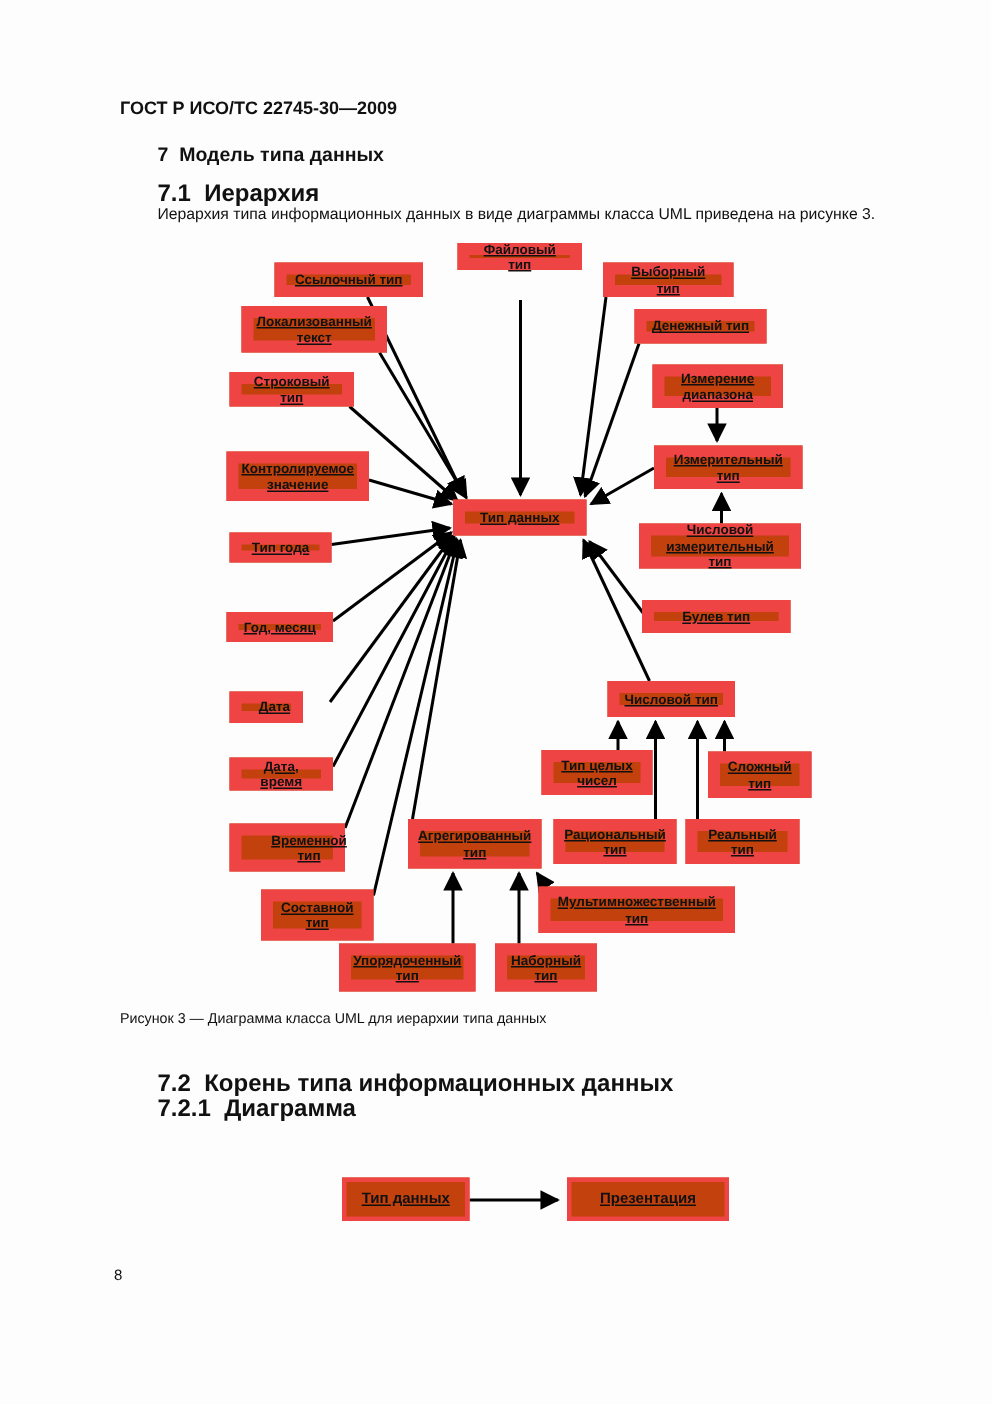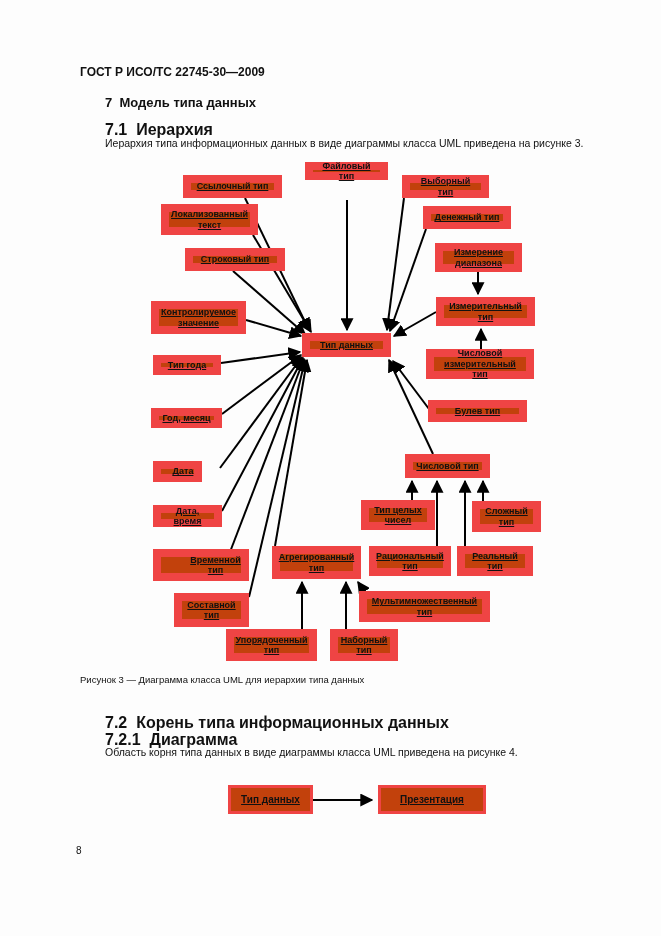--- a/index.html
+++ b/index.html
@@ -104,50 +104,49 @@
           <line x1="346" y1="629" x2="346" y2="582" class="edge" marker-end="url(#arrow3)"></line>
           <line x1="364" y1="591" x2="358" y2="582" class="edge" marker-end="url(#arrow3)"></line>
         </g>
     </svg>
     <div>
         <div class="node" style="left: 183px; top: 175px; width: 99px; height: 23px;">Ссылочный тип</div>
         <div class="node" style="left: 305px; top: 162px; width: 83px; height: 14px;">Файловый тип</div>
         <div class="node" style="left: 402px; top: 175px; width: 87px; height: 23px;">Выборный тип</div>
         <div class="node" style="left: 161px; top: 204px; width: 97px; height: 31px;">Локализованный текст</div>
         <div class="node" style="left: 423px; top: 206px; width: 88px; height: 23px;">Денежный тип</div>
-        <div class="node" style="left: 153px; top: 248px; width: 100px; height: 23px; margin-left: 32px;">Строковый тип</div>
+        <div class="node" style="left: 153px; top: 248px; width: 83px; height: 23px;">Строковый тип</div>
         <div class="node" style="left: 435px; top: 243px; width: 87px; height: 29px;">Измерение диапазона</div>
         <div class="node" style="left: 151px; top: 301px; width: 95px; height: 33px;">Контролируемое значение</div>
         <div class="node" style="left: 436px; top: 297px; width: 99px; height: 29px;">Измерительный тип</div>
         <div class="node" style="left: 302px; top: 333px; width: 89px; height: 24px;">Тип данных</div>
         <div class="node" style="left: 153px; top: 355px; width: 68px; height: 20px;">Тип года</div>
         <div class="node" style="left: 426px; top: 349px; width: 108px; height: 30px;">Числовой измерительный тип</div>
         <div class="node" style="left: 151px; top: 408px; width: 71px; height: 20px;">Год, месяц</div>
         <div class="node" style="left: 428px; top: 400px; width: 99px; height: 22px;">Булев тип</div>
         <div class="node" style="left: 153px; top: 461px; width: 49px; height: 21px; padding-left: 13px;">Дата</div>
         <div class="node" style="left: 405px; top: 454px; width: 85px; height: 24px;">Числовой тип</div>
         <div class="node" style="left: 153px; top: 505px; width: 69px; height: 22px;">Дата, время</div>
         <div class="node" style="left: 361px; top: 500px; width: 74px; height: 30px;">Тип целых чисел</div>
         <div class="node" style="left: 472px; top: 501px; width: 69px; height: 31px;">Сложный тип</div>
-        <div class="node" style="left: 153px; top: 549px; width: 96px; height: 32px; padding-left: 31px;">Временной тип</div>
+        <div class="node" style="left: 153px; top: 549px; width: 77px; height: 32px; padding-left: 31px;">Временной тип</div>
         <div class="node" style="left: 272px; top: 546px; width: 89px; height: 33px;">Агрегированный тип</div>
         <div class="node" style="left: 369px; top: 546px; width: 82px; height: 30px;">Рациональный тип</div>
         <div class="node" style="left: 457px; top: 546px; width: 76px; height: 30px;">Реальный тип</div>
         <div class="node" style="left: 174px; top: 593px; width: 75px; height: 34px;">Составной тип</div>
         <div class="node" style="left: 359px; top: 591px; width: 131px; height: 31px;">Мультимножественный тип</div>
         <div class="node" style="left: 226px; top: 629px; width: 91px; height: 32px;">Упорядоченный тип</div>
         <div class="node" style="left: 330px; top: 629px; width: 68px; height: 32px;">Наборный тип</div>
       </div>
   </div>
 
   <div class="abs caption" style="top:674px">Рисунок 3 — Диаграмма класса UML для иерархии типа данных</div>
 
   <div class="abs h-sub" style="top:714px">7.2  Корень типа информационных данных</div>
   <div class="abs h-sub" style="top:731px">7.2.1  Диаграмма</div>
-  <div class="abs body-text" style="top:746px">Область корня типа данных в виде диаграммы класса UML приведена на рисунке 4.</div>
 
   <div class="abs diagram-layer">
     <svg width="661" height="936">
       <defs>
         <marker id="arrow4" viewBox="0 0 10 10" refX="9" refY="5" markerWidth="6.5" markerHeight="6.5" orient="auto-start-reverse">
           <path d="M0,0 L10,5 L0,10 z" fill="#000"></path>
         </marker>
       </defs>
       <g>
           <line x1="313" y1="800" x2="372" y2="800" class="edge" marker-end="url(#arrow4)"></line>

